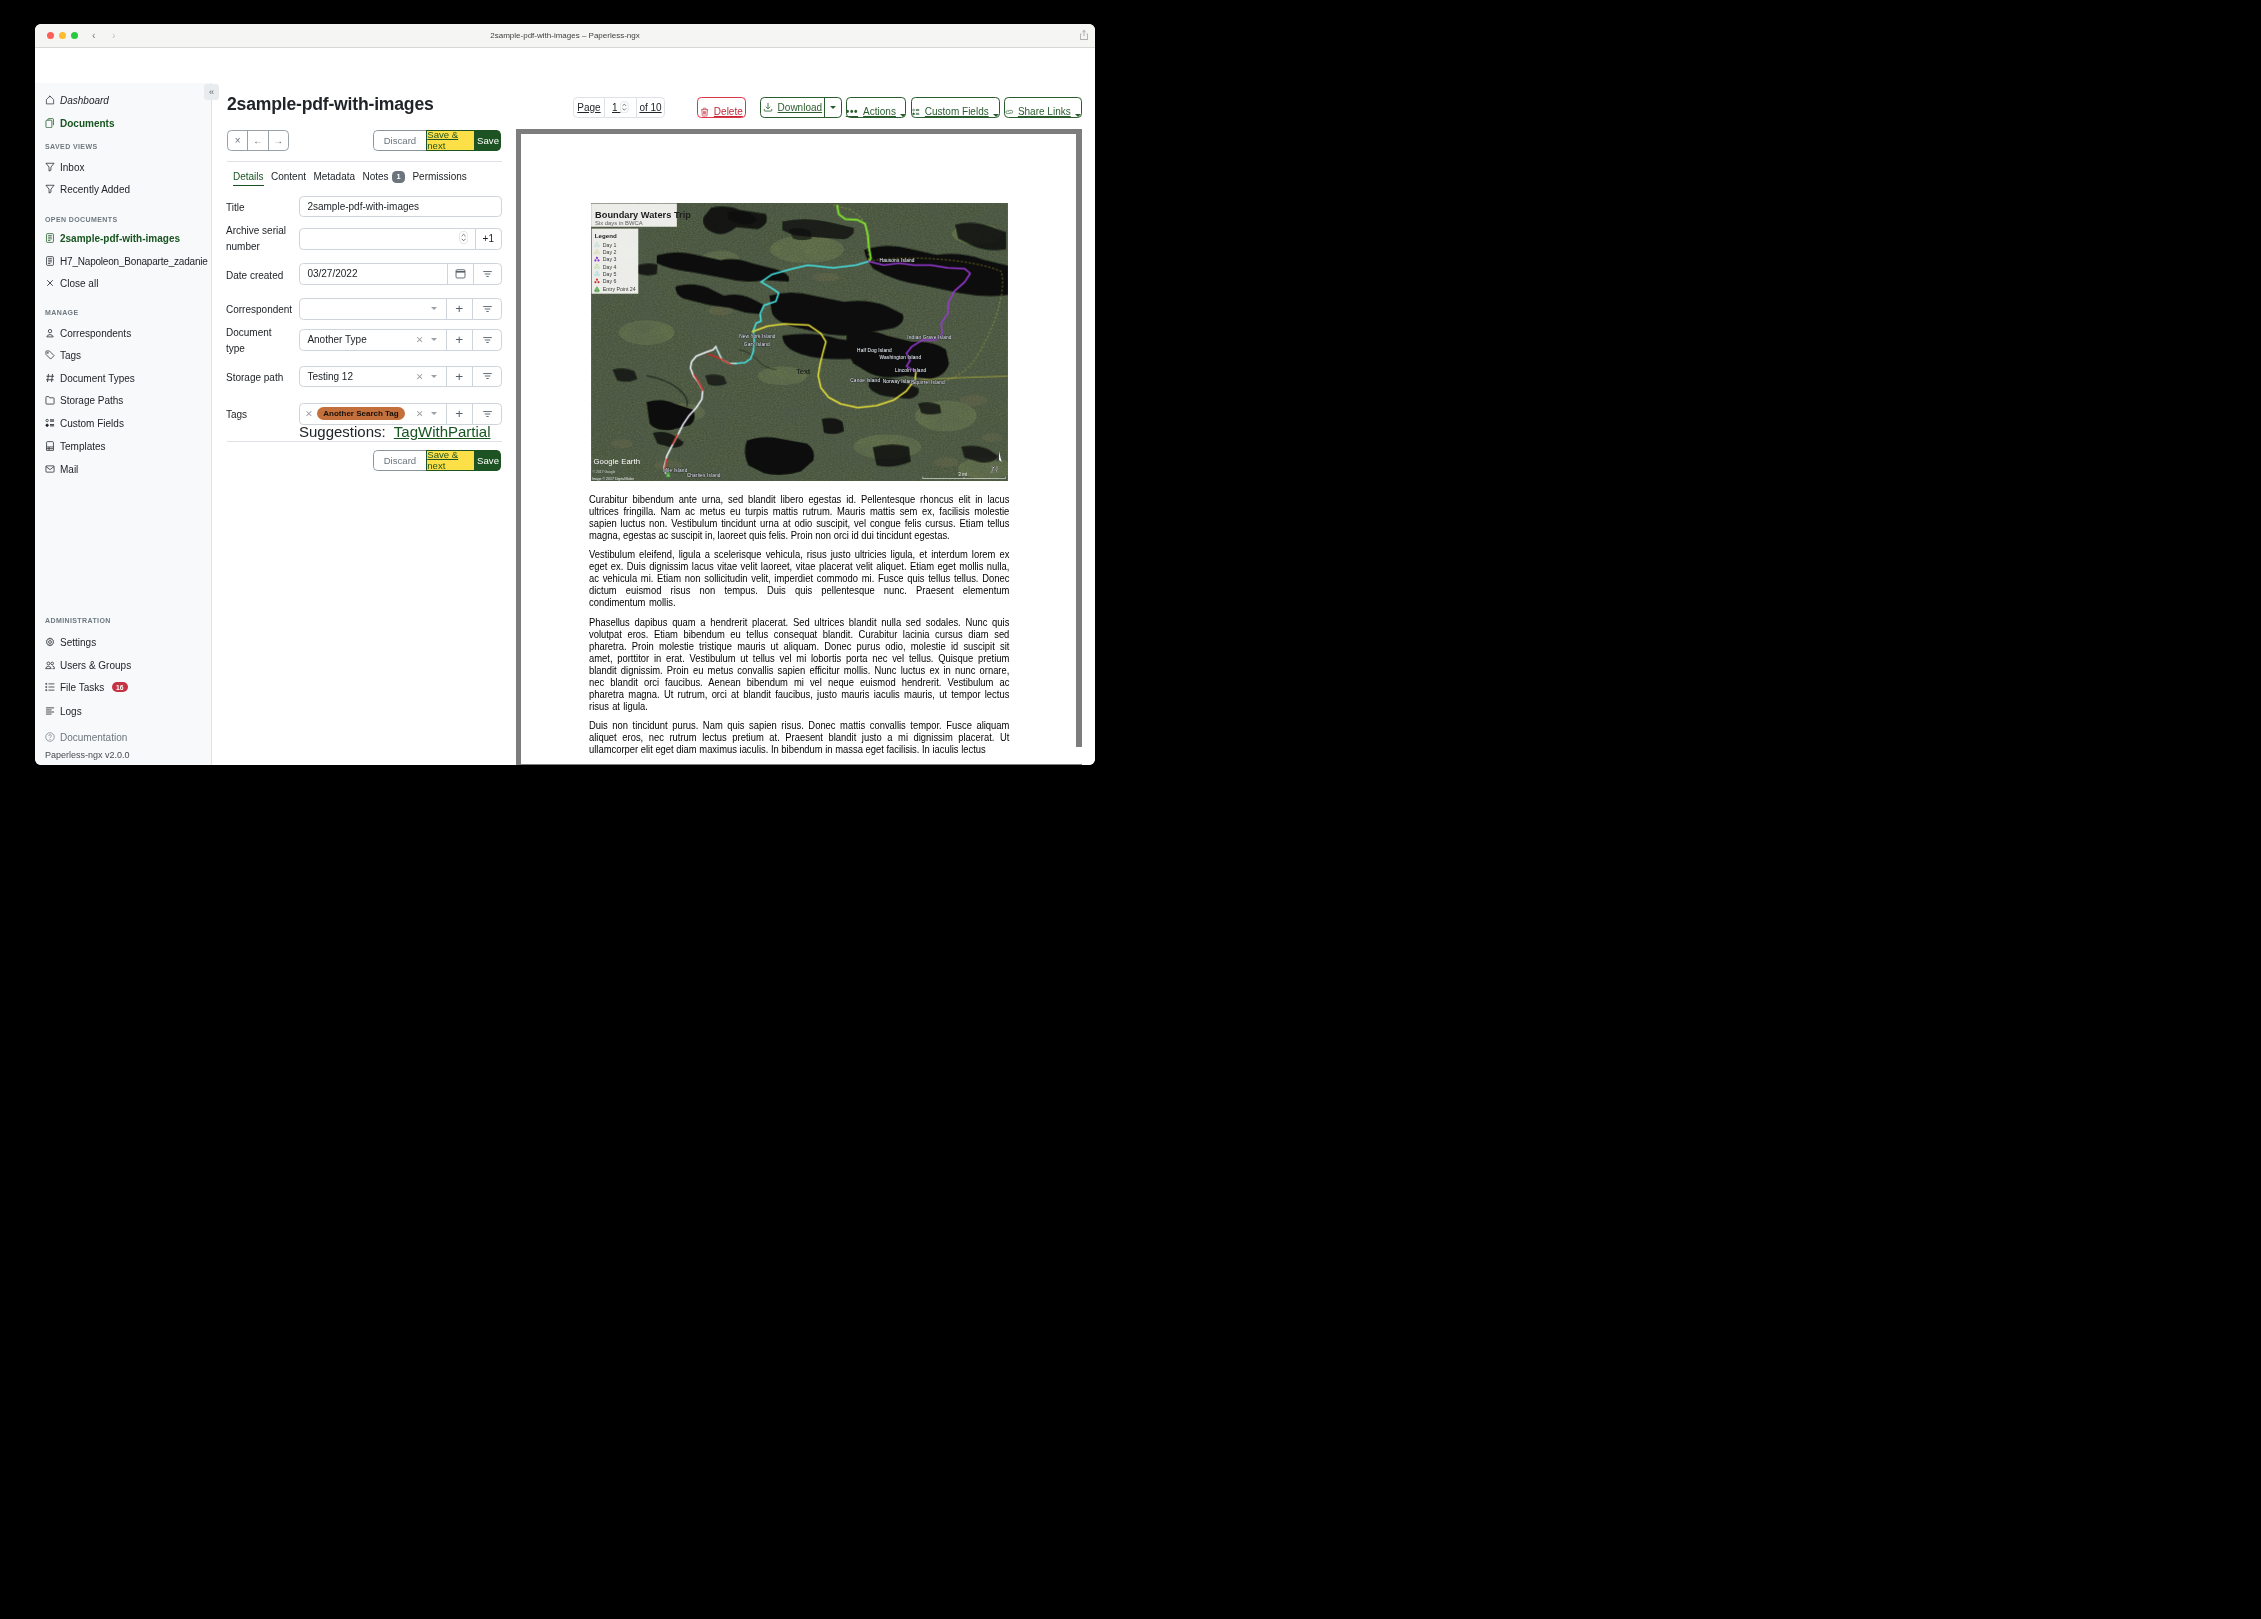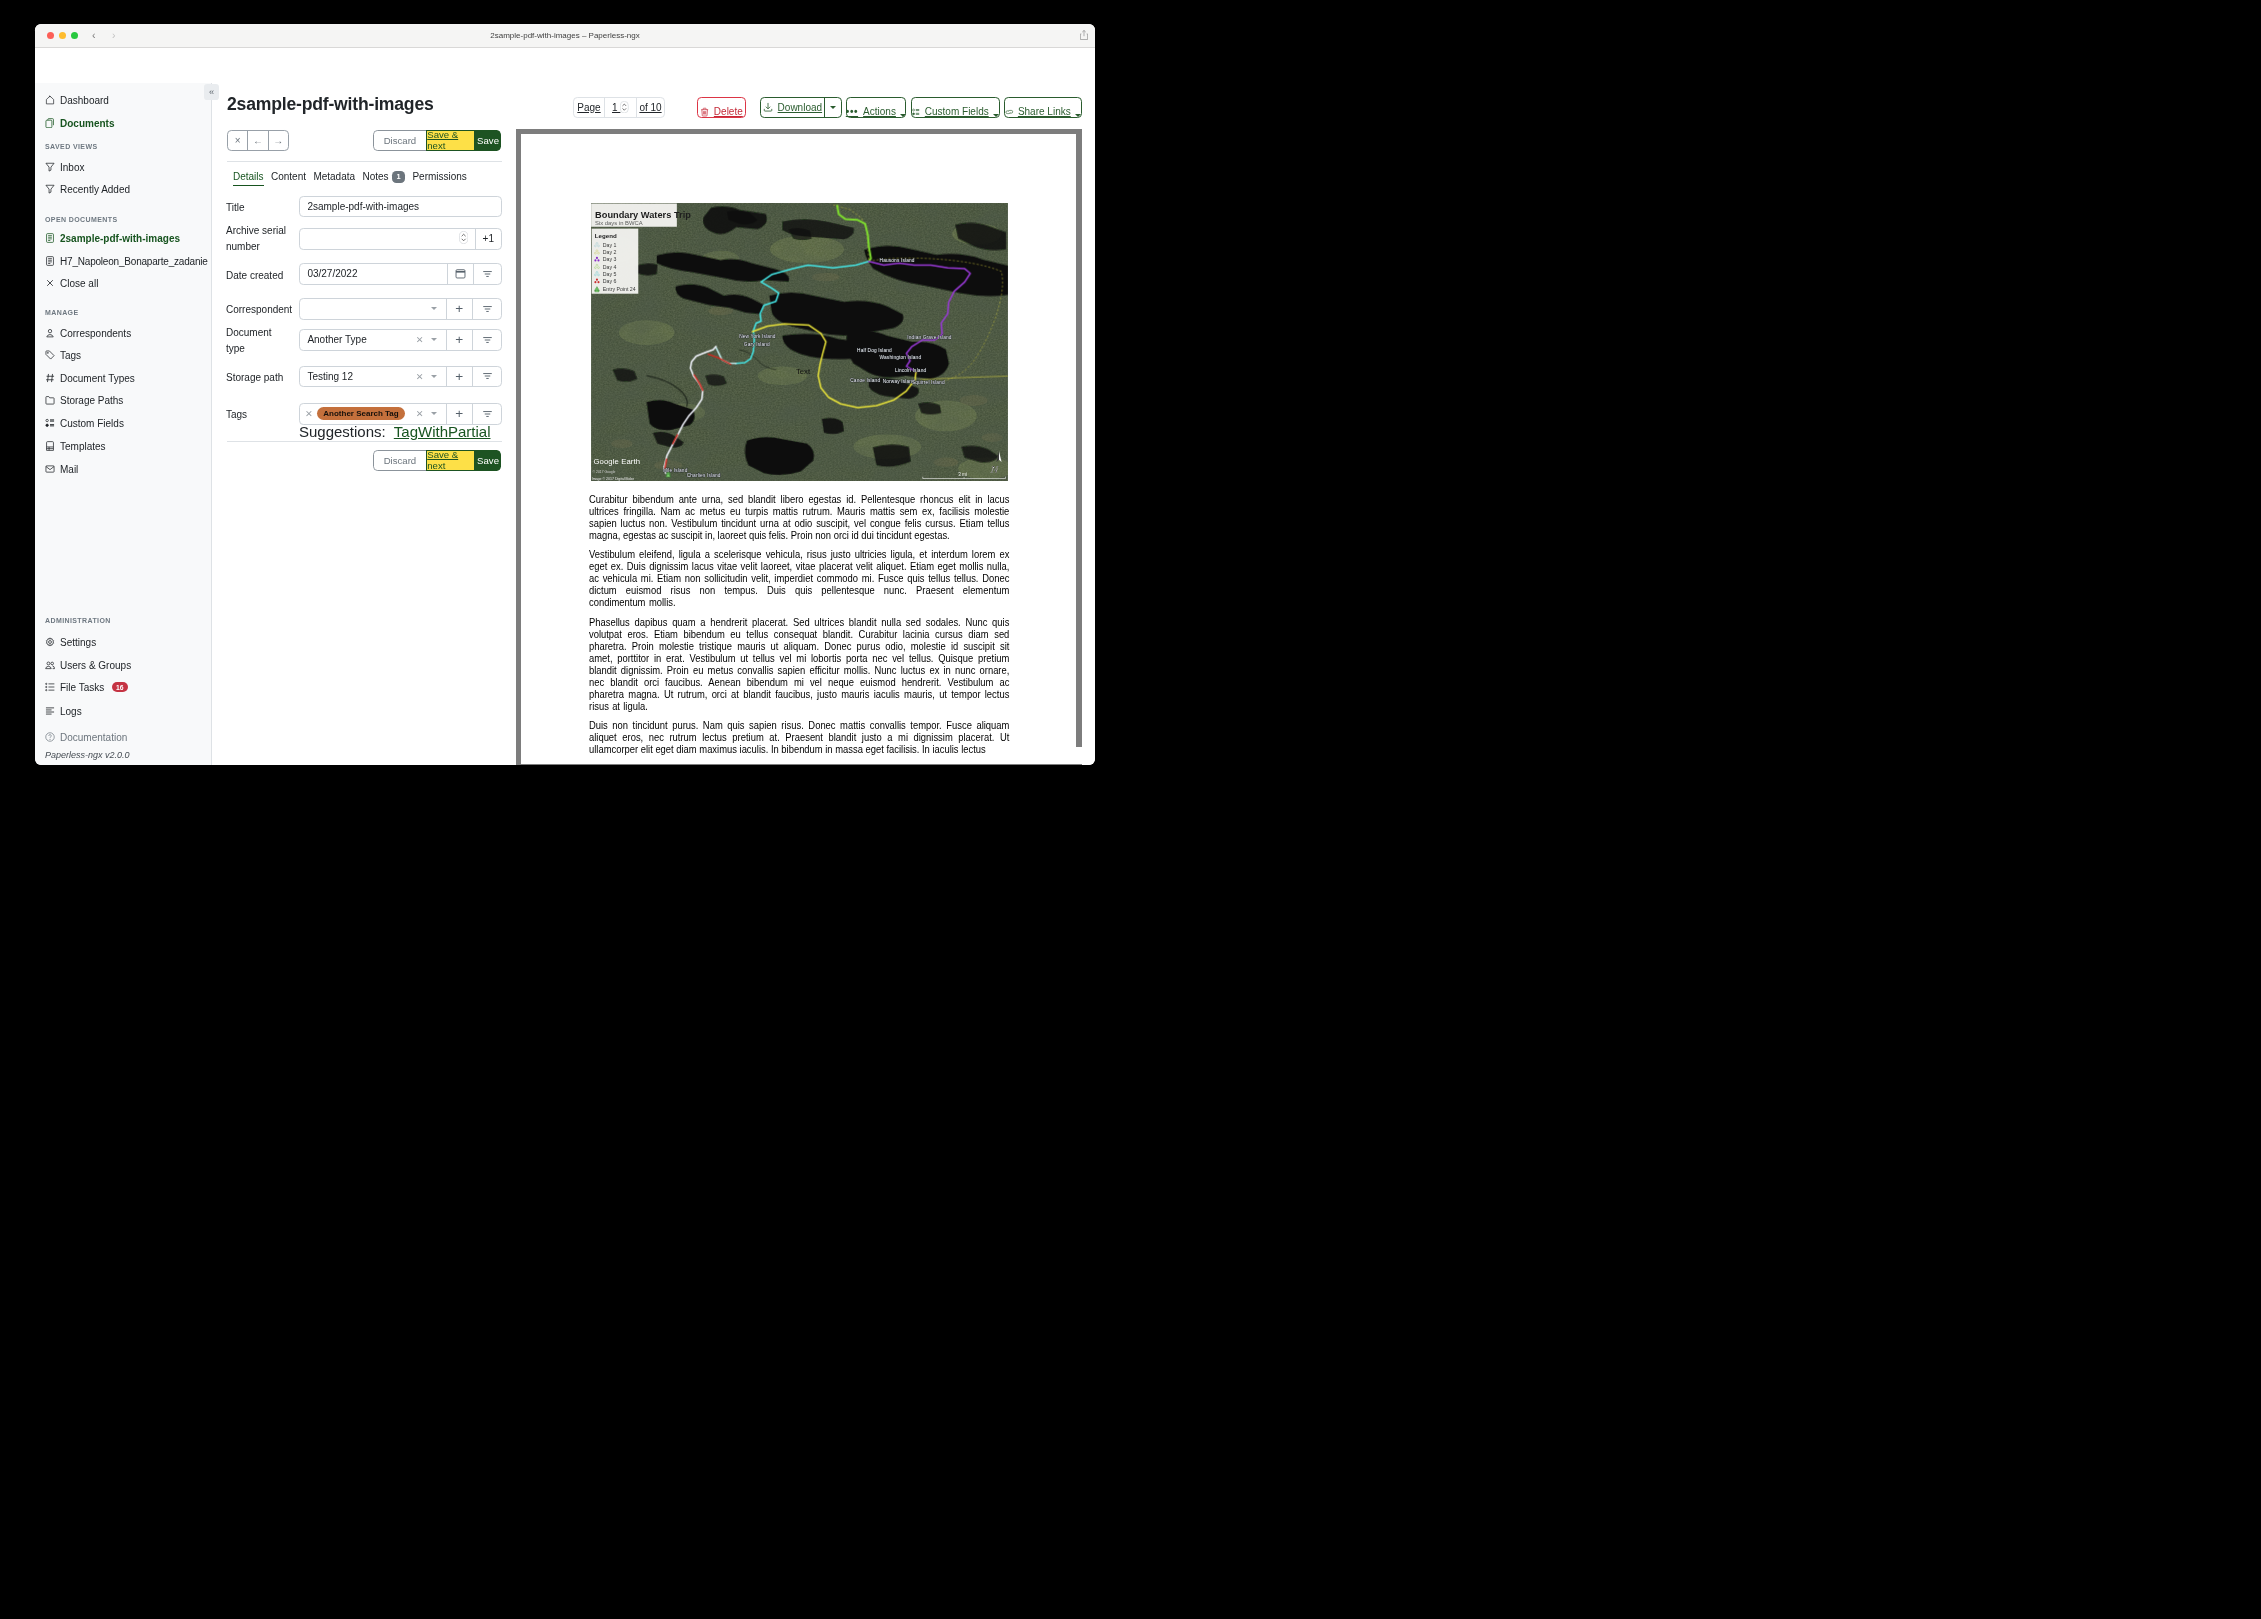--- a/index.html
+++ b/index.html
@@ -29,21 +29,21 @@
 .sidebar { position:absolute; left:0; top:59px; width:177px; height:682px;
   background:#f8f9fa; border-right:0.6px solid #dee2e6; }
 .sitem { position:absolute; left:10px; display:flex; align-items:center; height:15px;
   font-size:10px; color:#212529; white-space:nowrap; }
 .sitem svg { width:10px; height:10px; margin-right:5px; flex:none; }
 .sitem.active { color:#17541f; font-weight:bold; }
 .shead { position:absolute; left:10px; font-size:7px; font-weight:bold; letter-spacing:0.4px;
   color:#6e7881; }
 .badge16 { background:#c53343; color:#fff; font-size:6.8px; font-weight:bold;
   border-radius:5px; padding:1.2px 4.3px; margin-left:7.4px; }
-.sfoot { position:absolute; left:10px; font-size:9px; color:#444b52;font-style:italic; }
+.sfoot { position:absolute; left:10px; font-size:9px; color:#444b52; }
 .main { position:absolute; left:178px; top:59px; right:0; bottom:0; background:#fff; }
 .collapsebtn { position:absolute; left:169px; top:60px; width:15px; height:16.7px;
   background:#e9ecef; border-radius:3.1px; color:#5f676e; font-size:9.3px; text-align:center;
   line-height:16px; }
 .dochead { position:absolute; left:192px; top:70px; font-size:17.6px; font-weight:600;
   color:#212529; letter-spacing:-0.2px;}
 
 .tbtn { position:absolute; top:73px; height:21px; white-space:nowrap; border-radius:4.3px; background:#fff;
   display:flex; align-items:flex-end; justify-content:center; font-size:10px;text-decoration:underline; }
 .grp-page { left:538px; width:92px; border:0.6px solid #dee2e6; color:#212529; padding:0; }
@@ -114,21 +114,21 @@
     <div class="wintitle">2sample-pdf-with-images – Paperless-ngx</div>
     <svg class="shareicon" viewBox="0 0 15 19">
         <g fill="none" stroke="#8d8d8d" stroke-width="1.3">
           <path d="M2.5 7.5 h-1.8 v10.6 h13.6 v-10.6 h-1.8"></path>
           <path d="M7.5 0.8 v11"></path>
           <path d="M4.2 4 L7.5 0.8 L10.8 4"></path>
         </g>
       </svg>
   </div>
   <div class="sidebar">
-    <div class="sitem" style="top:10px;"><svg viewBox="0 0 16 16" fill="none" stroke="#212529" stroke-width="1.1">
+    <div class="sitem" style="top:10px;font-style:italic;"><svg viewBox="0 0 16 16" fill="none" stroke="#212529" stroke-width="1.1">
           <path d="M2.2 7.2 L8 1.8 L13.8 7.2 V14.2 H2.2 Z M6.3 1.8 h1.7 v1.6"></path>
         </svg>Dashboard</div>
     <div class="sitem active" style="top:33px;"><svg viewBox="0 0 16 16" fill="none" stroke="#17541f" stroke-width="1.2">
           <rect x="1.5" y="3.5" width="9.5" height="12" rx="1.5"></rect>
           <path d="M4.5 3.5 v-1 a1.5 1.5 0 0 1 1.5-1.5 h6 a1.5 1.5 0 0 1 1.5 1.5 v9"></path>
         </svg>Documents</div>
     <div class="shead" style="top:60px;">SAVED VIEWS</div>
     <div class="sitem" style="top:77px;"><svg viewBox="0 0 16 16" fill="none" stroke="#212529" stroke-width="1.2">
           <path d="M1.5 2 h13 L9.5 8.2 V13 l-3 1.5 V8.2 Z"></path>
         </svg>Inbox</div>

